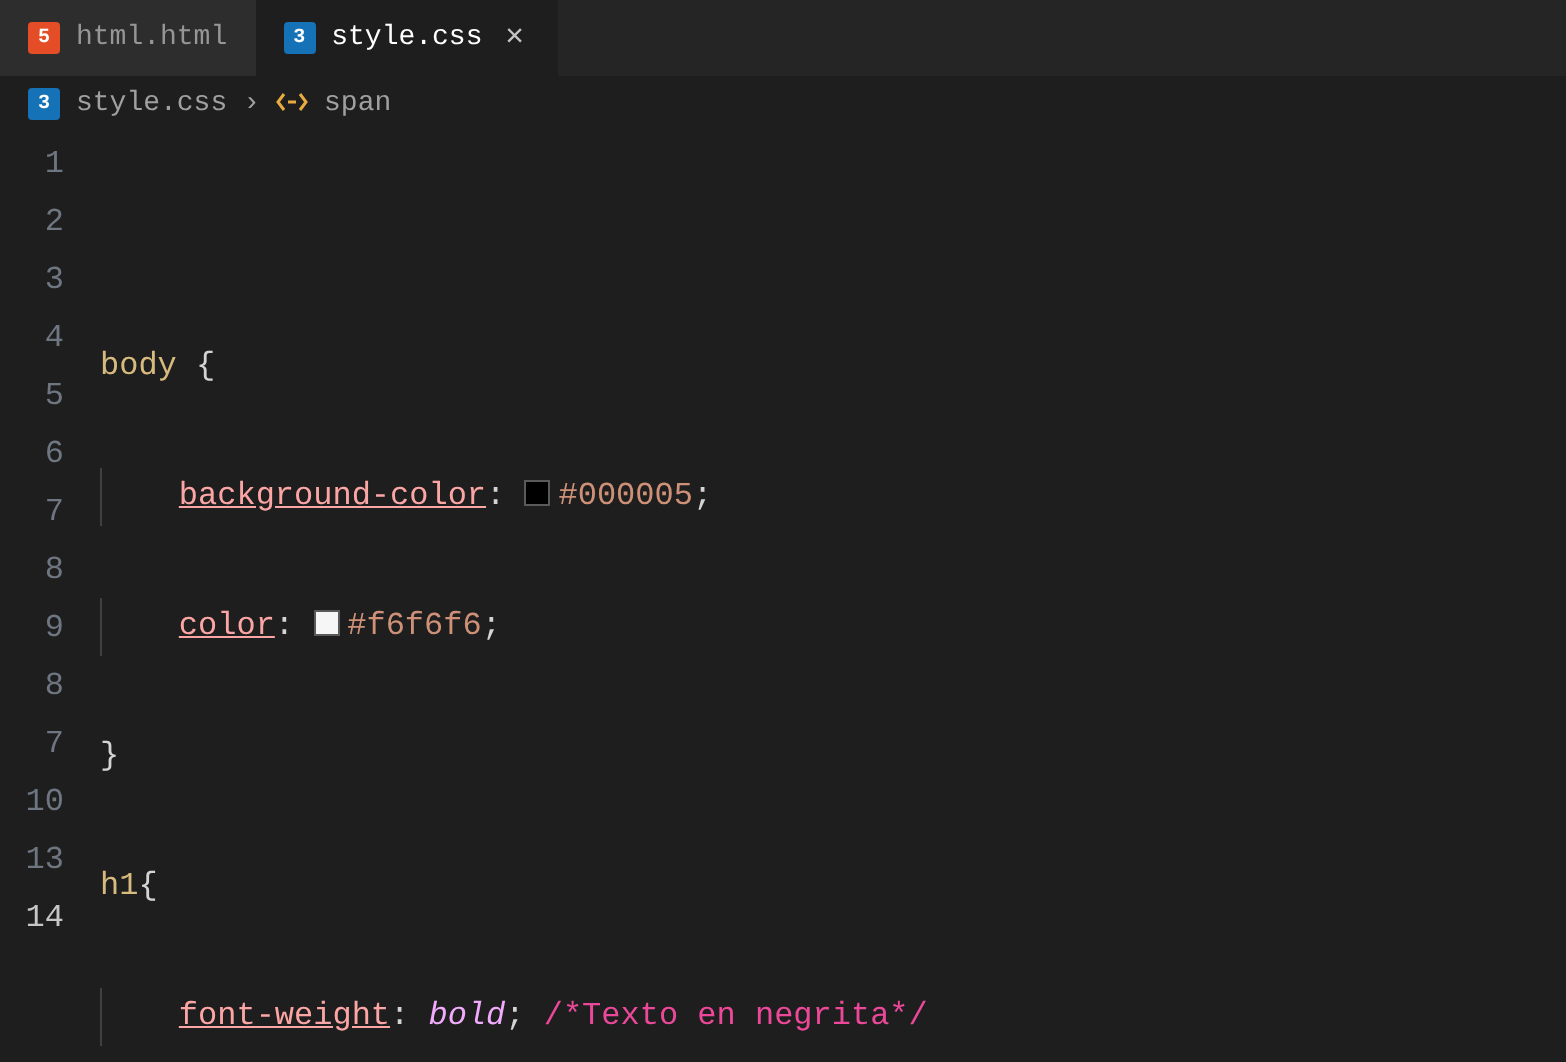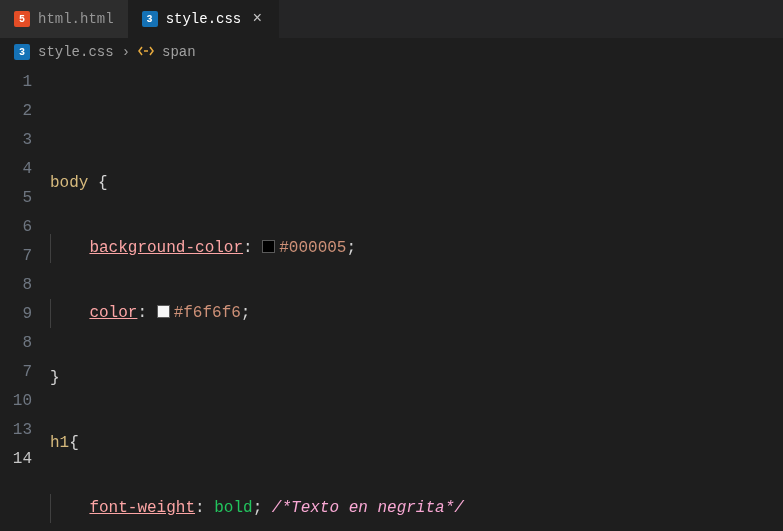--- a/index.html
+++ b/index.html
@@ -101,22 +101,22 @@
   }
   .code {
     flex: 1;
     white-space: pre;
   }
   .line { position: relative; }
   .sel   { color: #d7ba7d; text-align: right; }  
   .prop  { color: #fca5a5; text-decoration: underline; }  
   .punc  { color: #d4d4d4; }
   .str   { color: #ce9178; }
-  .kw    { color: #22c55e; }  
-  .cmt   { color: #f9a8d4; font-style: italic; }  
+  .kw    { color: #f0abfc; font-style: italic; }  
+  .cmt   { color: #ec4899; }  
   .indent{ display:inline-block; border-left:1px solid #404040; width:0; height:29px; vertical-align:top; margin-right:0;}
   .swatch {
     display:inline-block;
     width:13px; height:13px;
     border:1px solid #5a5a5a;
     vertical-align:-1px;
     margin-right:4px;
   }
 </style>
 </head>

